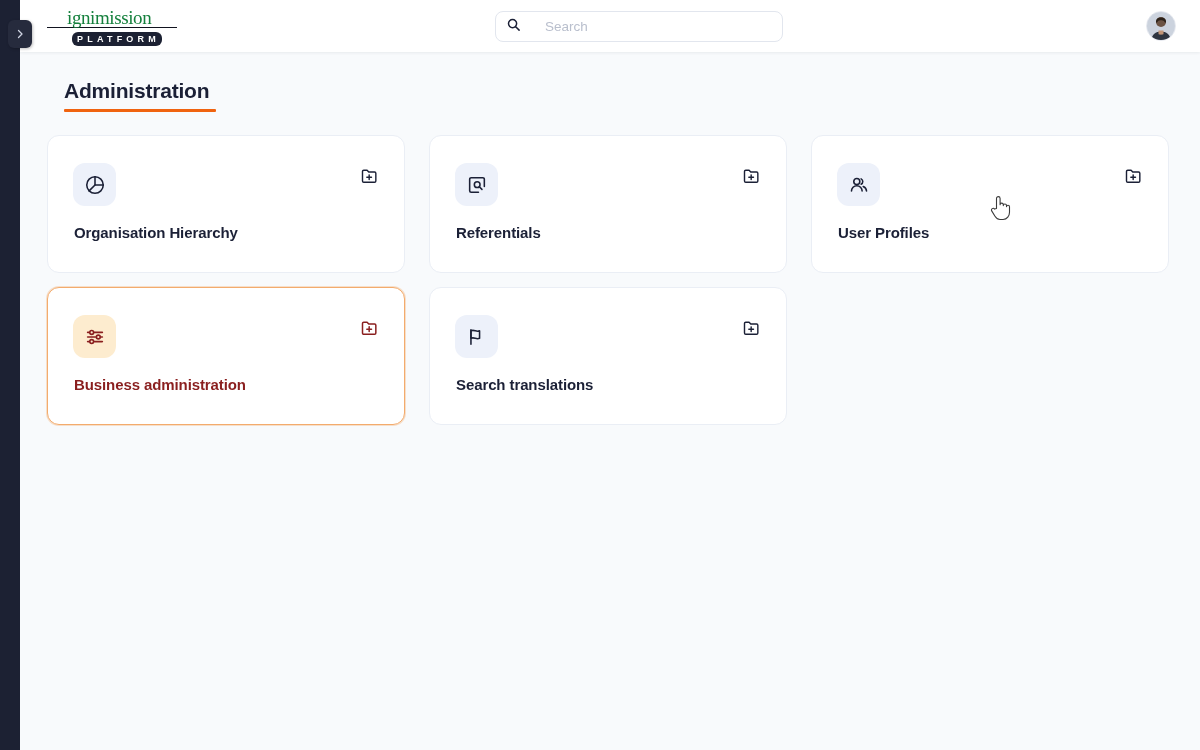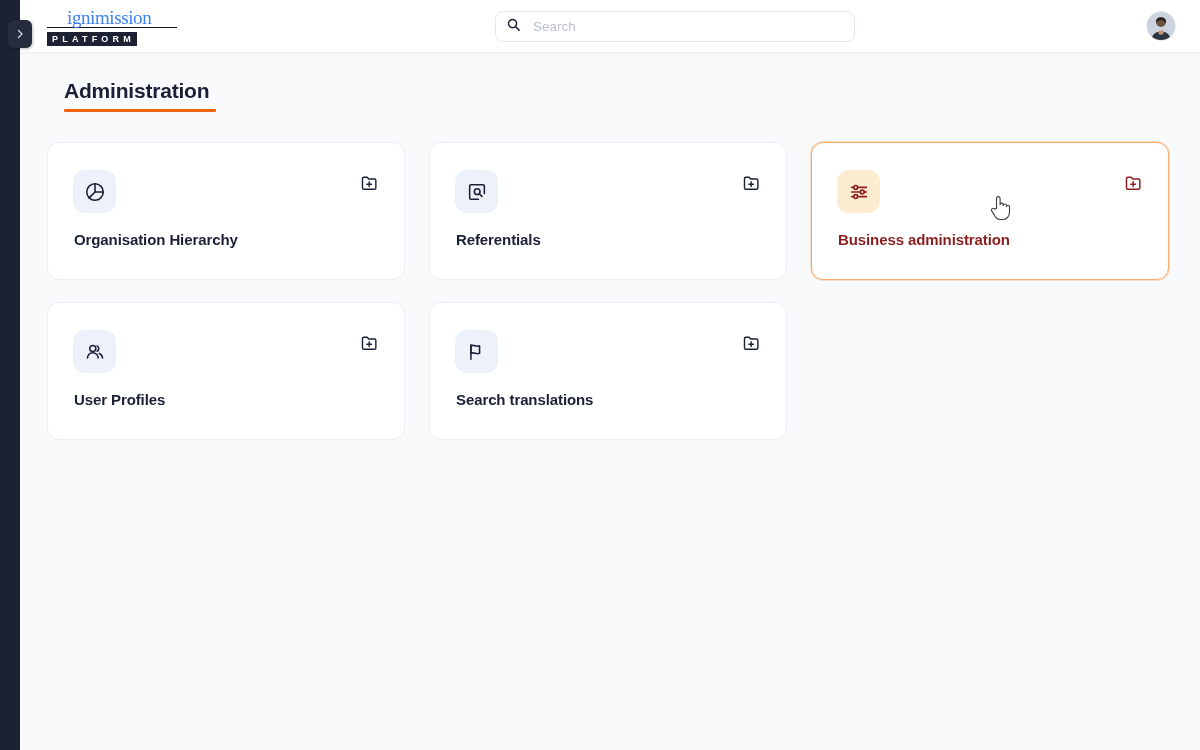--- a/index.html
+++ b/index.html
@@ -58,51 +58,53 @@
     left: 27px;
     top: 8px;
     width: 150px;
     user-select: none;
   }
   .logo-word {
     font-family: "Liberation Serif", serif;
     font-size: 19px;
     line-height: 19px;
     letter-spacing: -0.4px;
-    color: #3b82f6;
+    color: #15803d;
     padding-left: 20px;
     border-bottom: 1.5px solid #11131f;
     display: block;
     width: 130px;
   }
   .logo-platform {
     margin-top: 2px;
+    margin-left: 25px;
     background: #1c2133;
     color: #ffffff;
     font-size: 9px;
     font-weight: bold;
     letter-spacing: 4.2px;
     padding: 2px 2px 2px 5px;
     display: inline-block;
     line-height: 10px;
+    border-radius: 6px;
   }
 
   .search-wrap {
     position: absolute;
     left: 475px;
     top: 11px;
-    width: 360px;
+    width: 288px;
     height: 31px;
     border: 1px solid #e2e6ee;
     border-radius: 8px;
     background: #ffffff;
     display: flex;
     align-items: center;
     padding: 0 10px;
-    gap: 12px;
+    gap: 24px;
   }
   .search-wrap input {
     border: none;
     outline: none;
     flex: 1;
     font-family: "Liberation Sans", sans-serif;
     font-size: 13.5px;
     color: #2b3245;
     background: transparent;
   }
@@ -150,25 +152,25 @@
     width: 152px;
     height: 3px;
     background: #f0630f;
     border-radius: 1px;
   }
 
   
   .grid {
     position: absolute;
     left: 27px;
-    top: 90px;
+    top: 83px;
     width: 1130px;
     display: flex;
     flex-wrap: wrap;
-    gap: 22px 24px;
+    gap: 14px 24px;
   }
 
   .card {
     width: 358px;
     height: 138px;
     background: #ffffff;
     border: 1px solid #eaeef5;
     border-radius: 12px;
     position: relative;
     cursor: pointer;
@@ -312,20 +314,43 @@
           <svg width="20" height="20" viewBox="0 0 24 24" fill="none" stroke="#1b2036" stroke-width="1.7" stroke-linecap="round" stroke-linejoin="round">
             <path d="M3 6.5A1.5 1.5 0 0 1 4.5 5h4l2 2.2h7A1.5 1.5 0 0 1 19 8.7v9.3a1.5 1.5 0 0 1-1.5 1.5h-13A1.5 1.5 0 0 1 3 18z"></path>
             <line x1="11" y1="10.6" x2="11" y2="16.2"></line>
             <line x1="8.2" y1="13.4" x2="13.8" y2="13.4"></line>
           </svg>
         </span>
       </div>
       <div class="card-title">Referentials</div>
     </div>
 
+    <div class="card">
+      <div class="card-icon">
+        <span>
+          <svg width="22" height="22" viewBox="0 0 24 24" fill="none" stroke="#1b2036" stroke-width="1.7" stroke-linecap="round" stroke-linejoin="round">
+            <circle cx="9.6" cy="8.2" r="3.3"></circle>
+            <path d="M14.3 5.3a3.3 3.3 0 0 1 0 5.9"></path>
+            <path d="M3.8 18.6a5.8 5.8 0 0 1 11.6 0"></path>
+            <path d="M16.6 13.6a5.8 5.8 0 0 1 3.6 5"></path>
+          </svg>
+        </span>
+      </div>
+      <div class="card-action">
+        <span>
+          <svg width="20" height="20" viewBox="0 0 24 24" fill="none" stroke="#1b2036" stroke-width="1.7" stroke-linecap="round" stroke-linejoin="round">
+            <path d="M3 6.5A1.5 1.5 0 0 1 4.5 5h4l2 2.2h7A1.5 1.5 0 0 1 19 8.7v9.3a1.5 1.5 0 0 1-1.5 1.5h-13A1.5 1.5 0 0 1 3 18z"></path>
+            <line x1="11" y1="10.6" x2="11" y2="16.2"></line>
+            <line x1="8.2" y1="13.4" x2="13.8" y2="13.4"></line>
+          </svg>
+        </span>
+      </div>
+      <div class="card-title">User Profiles</div>
+    </div>
+
     <div class="card active">
       <div class="card-icon">
         <span>
           <svg width="22" height="22" viewBox="0 0 24 24" fill="none" stroke="#8a1f1f" stroke-width="1.8" stroke-linecap="round" stroke-linejoin="round">
             <line x1="4" y1="7" x2="5.2" y2="7"></line>
             <circle cx="8.4" cy="7" r="2.1"></circle>
             <line x1="11.6" y1="7" x2="20" y2="7"></line>
             <line x1="4" y1="12" x2="12.4" y2="12"></line>
             <circle cx="15.6" cy="12" r="2.1"></circle>
             <line x1="18.8" y1="12" x2="20" y2="12"></line>
@@ -344,43 +369,20 @@
           </svg>
         </span>
       </div>
       <div class="card-title">Business administration</div>
     </div>
 
     <div class="card">
       <div class="card-icon">
         <span>
           <svg width="22" height="22" viewBox="0 0 24 24" fill="none" stroke="#1b2036" stroke-width="1.7" stroke-linecap="round" stroke-linejoin="round">
-            <circle cx="9.6" cy="8.2" r="3.3"></circle>
-            <path d="M14.3 5.3a3.3 3.3 0 0 1 0 5.9"></path>
-            <path d="M3.8 18.6a5.8 5.8 0 0 1 11.6 0"></path>
-            <path d="M16.6 13.6a5.8 5.8 0 0 1 3.6 5"></path>
-          </svg>
-        </span>
-      </div>
-      <div class="card-action">
-        <span>
-          <svg width="20" height="20" viewBox="0 0 24 24" fill="none" stroke="#1b2036" stroke-width="1.7" stroke-linecap="round" stroke-linejoin="round">
-            <path d="M3 6.5A1.5 1.5 0 0 1 4.5 5h4l2 2.2h7A1.5 1.5 0 0 1 19 8.7v9.3a1.5 1.5 0 0 1-1.5 1.5h-13A1.5 1.5 0 0 1 3 18z"></path>
-            <line x1="11" y1="10.6" x2="11" y2="16.2"></line>
-            <line x1="8.2" y1="13.4" x2="13.8" y2="13.4"></line>
-          </svg>
-        </span>
-      </div>
-      <div class="card-title">User Profiles</div>
-    </div>
-
-    <div class="card">
-      <div class="card-icon">
-        <span>
-          <svg width="22" height="22" viewBox="0 0 24 24" fill="none" stroke="#1b2036" stroke-width="1.7" stroke-linecap="round" stroke-linejoin="round">
             <line x1="5.4" y1="4.2" x2="5.4" y2="20"></line>
             <path d="M5.4 5.2c3.6-1.7 5.8 1.7 9.4 0v8.2c-3.6 1.7-5.8-1.7-9.4 0z"></path>
           </svg>
         </span>
       </div>
       <div class="card-action">
         <span>
           <svg width="20" height="20" viewBox="0 0 24 24" fill="none" stroke="#1b2036" stroke-width="1.7" stroke-linecap="round" stroke-linejoin="round">
             <path d="M3 6.5A1.5 1.5 0 0 1 4.5 5h4l2 2.2h7A1.5 1.5 0 0 1 19 8.7v9.3a1.5 1.5 0 0 1-1.5 1.5h-13A1.5 1.5 0 0 1 3 18z"></path>
             <line x1="11" y1="10.6" x2="11" y2="16.2"></line>

